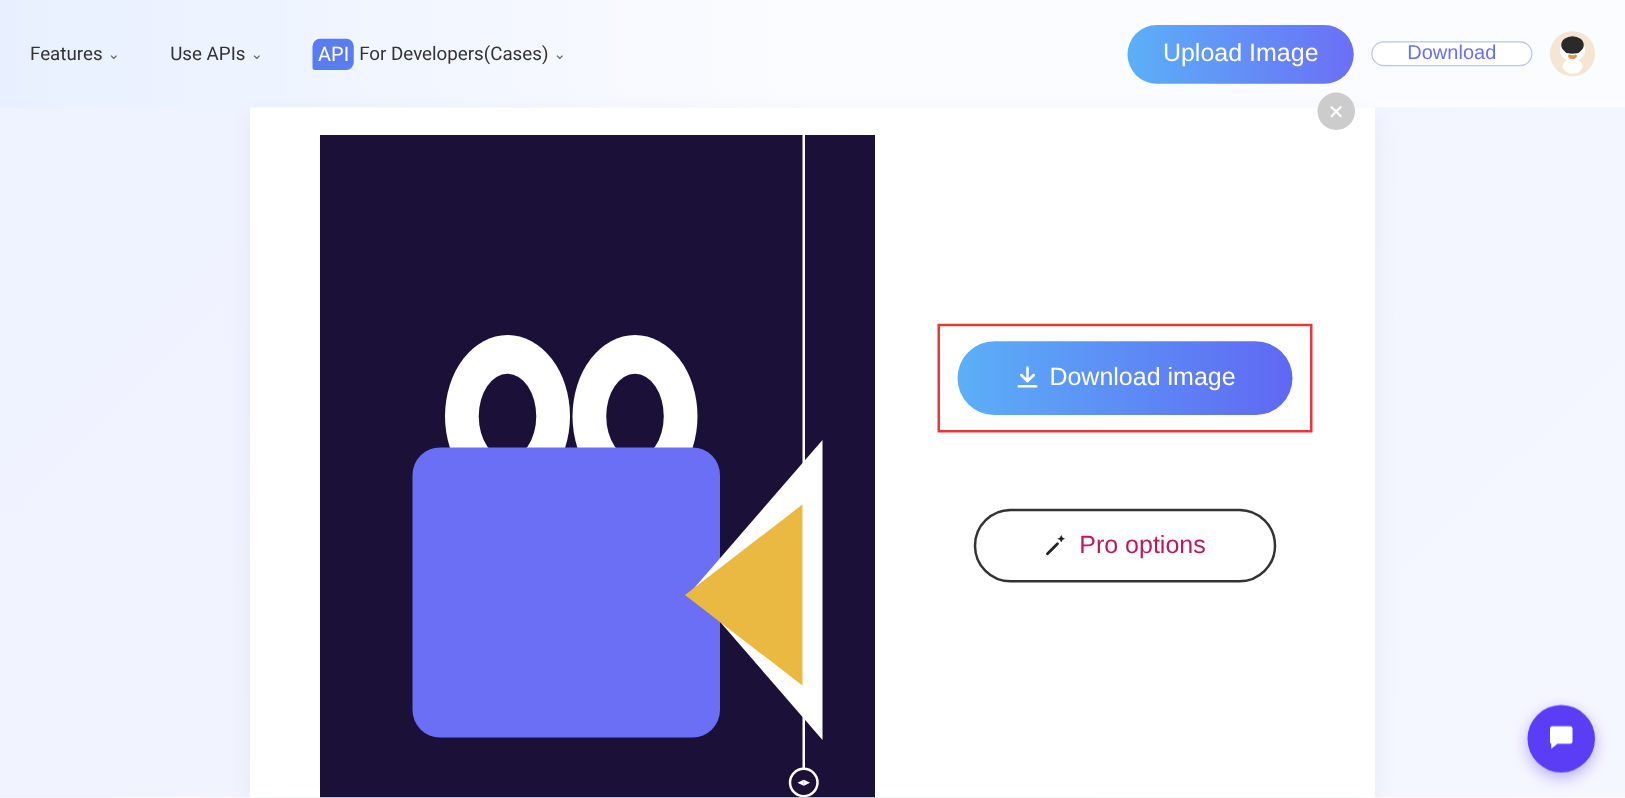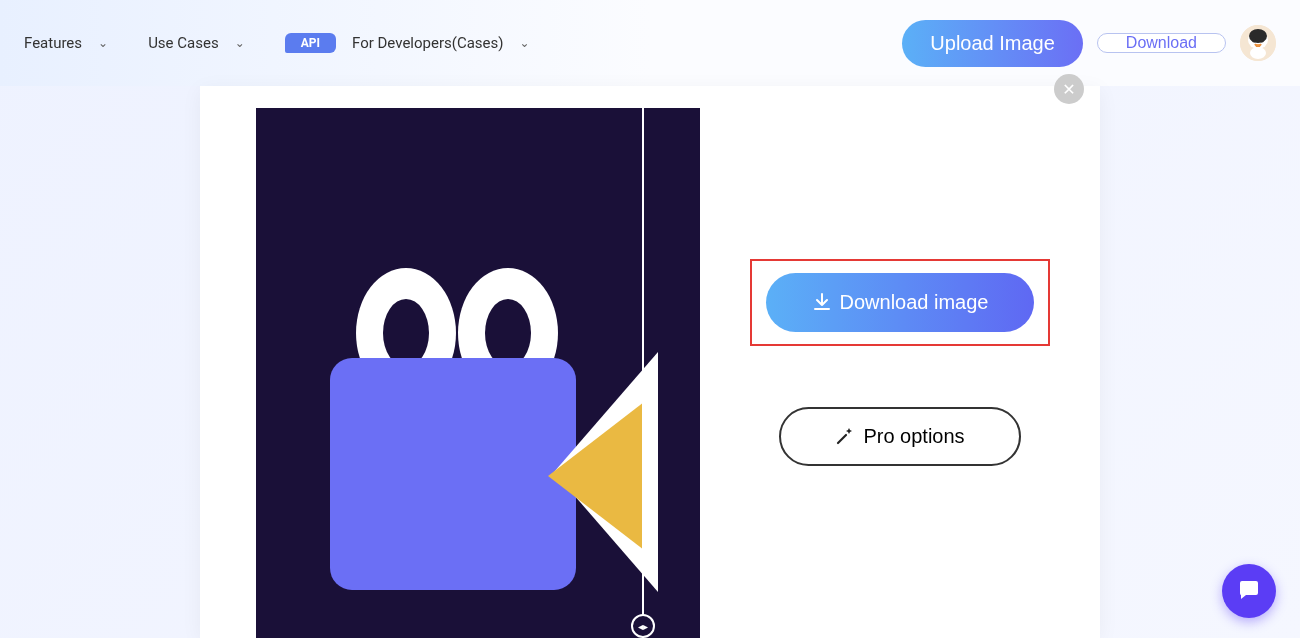--- a/index.html
+++ b/index.html
@@ -36,31 +36,31 @@
       color: #6366f1;
     }
     .nav {
       display: flex;
       gap: 40px;
       align-items: center;
     }
     .nav-item {
       display: flex;
       align-items: center;
-      gap: 16px;
+      gap: 4px;
       cursor: pointer;
       font-size: 15px;
       color: #333;
     }
     .nav-item .api-badge {
       background: #5b7cef;
       color: white;
-      font-size: 12px;
-      font-weight: bold;
-      padding: 3px 16px;
+      font-size: 16px;
+      font-weight: normal;
+      padding: 3px 4px;
       border-radius: 6px 6px 6px 2px;
     }
     .chevron {
       font-size: 12px;
       color: #666;
     }
     .header-right {
       margin-left: auto;
       display: flex;
       align-items: center;
@@ -236,21 +236,21 @@
       padding: 18px 46px;
       font-size: 20px;
       font-weight: 400;
       cursor: pointer;
       display: flex;
       align-items: center;
       gap: 8px;
     }
     .btn-pro {
       background: white;
-      color: #000000;
+      color: #be185d;
       border: 2px solid #333;
       border-radius: 34px;
       padding: 16px 54px;
       font-size: 20px;
       cursor: pointer;
       display: flex;
       align-items: center;
       gap: 8px;
     }
     
@@ -274,21 +274,21 @@
 <body>
 
 <div class="header">
 
   <div class="nav">
     <div class="nav-item">
       <span>Features</span>
       <span class="chevron">⌄</span>
     </div>
     <div class="nav-item">
-      <span>Use Cases</span>
+      <span>Use APIs</span>
       <span class="chevron">⌄</span>
     </div>
     <div class="nav-item">
       <span class="api-badge">API</span>
       <span>For Developers(Cases)</span>
       <span class="chevron">⌄</span>
     </div>
   </div>
 
   <div class="header-right">

